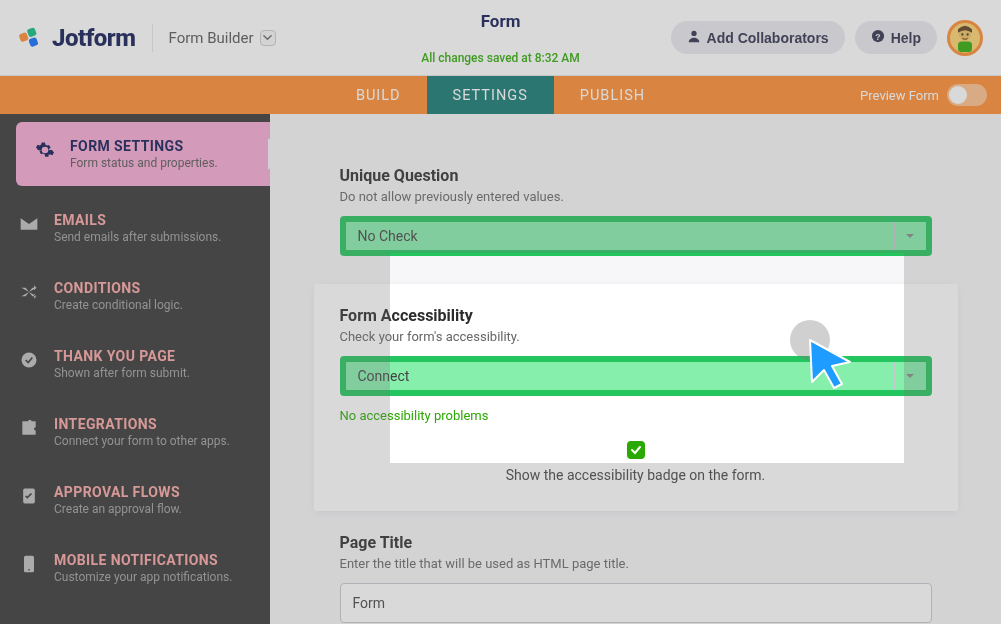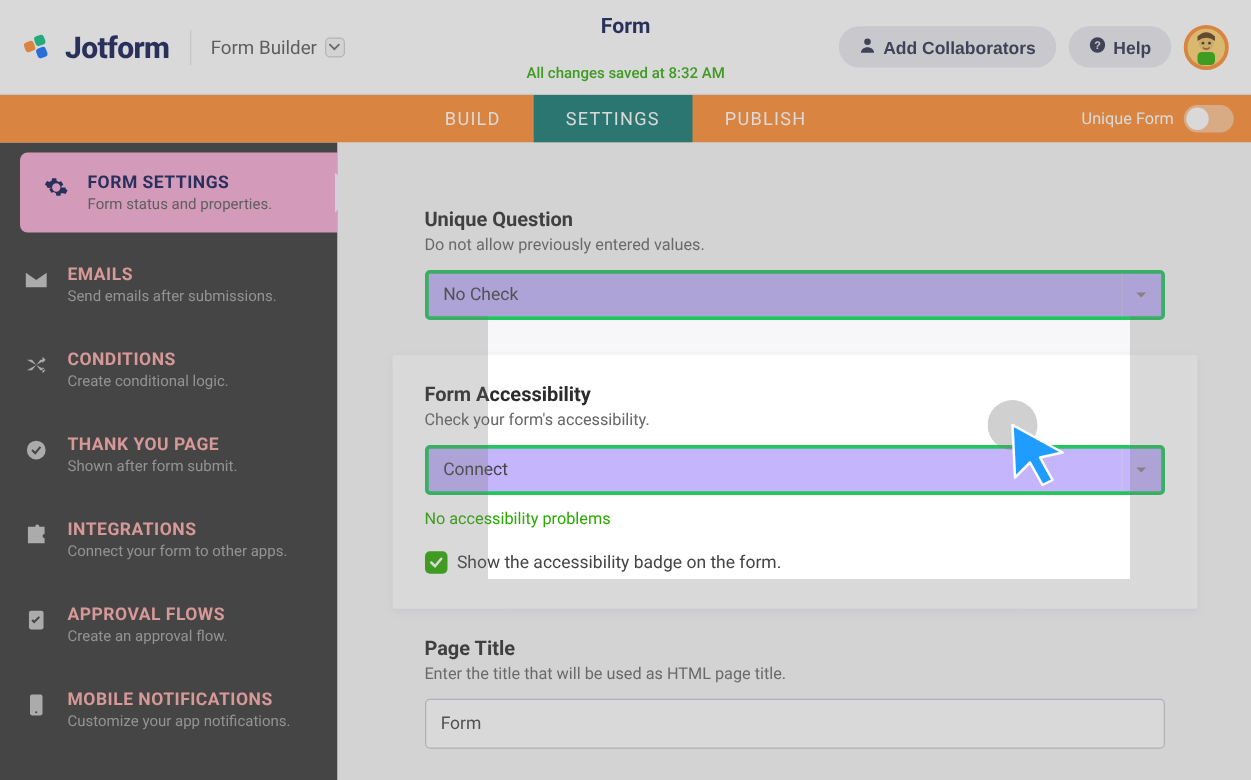--- a/index.html
+++ b/index.html
@@ -72,26 +72,26 @@
     border-left:16px solid #f5f3ff;
   }
 
   .content { flex:1; background:#f7f7f9; overflow:hidden; position:relative; padding:0; }
   .content-inner { margin:0 auto; width:644px; padding-top:30px; }
   .section { padding:22px 26px 28px; border-radius:2px; }
   .section.dimmed {}
   .section.highlight { background:#fff; box-shadow:0 2px 8px rgba(0,0,0,0.06); }
   .section-title { font-size:16px; font-weight:700; color:#2c2c2c; }
   .section-desc { font-size:13px; color:#666; margin-top:4px; }
-  .select-wrap { margin-top:12px; display:flex; height:40px; border:3px solid #22c55e; border-radius:4px; background:#c4b5fd; }
+  .select-wrap { margin-top:12px; display:flex; height:40px; border:6px solid #22c55e; border-radius:4px; background:#86efac; }
   .select-val { flex:1; padding:0 12px; display:flex; align-items:center; color:#444; font-size:14px; }
   .select-caret { width:32px; border-left:1px solid #c7c7cf; display:flex; align-items:center; justify-content:center; cursor:pointer; }
   .caret-svg { width:10px; height:10px; }
   .status-ok { color:#2aa900; font-size:13px; margin-top:12px; }
-  .chk-row { display:flex; align-items:center; gap:8px; margin-top:18px; font-size:14px; color:#444; }
+  .chk-row { display:flex; align-items:center; gap:8px; margin-top:18px; font-size:14px; color:#444;flex-direction:column; }
   .checkbox { width:18px; height:18px; border-radius:4px; background:#2aa900; display:flex; align-items:center; justify-content:center; cursor:pointer; }
   .input-plain { margin-top:12px; height:40px; border:1px solid #c7c7cf; border-radius:4px; padding:0 12px; display:flex; align-items:center; font-size:14px; color:#444; background:#fff; }
   .highlight-window { position:absolute; left:390px; top:253px; width:514px; height:210px; background:transparent; box-shadow:0 0 0 9999px rgba(120,120,120,0.28); pointer-events:none; }
 
   
   .cursor { position:absolute; left:790px; top:320px; pointer-events:none; z-index:50; }
 
   .icon-svg { fill:#bfbfbf; }
   .side-item.active .icon-svg { fill:#0a1551; }
 </style>
@@ -152,21 +152,21 @@
       </svg>
     </div>
   </div>
 </div>
 
 <div class="tabsbar">
   <div class="tab">BUILD</div>
   <div class="tab active">SETTINGS</div>
   <div class="tab">PUBLISH</div>
   <div class="preview">
-    <span>Unique Form</span>
+    <span>Preview Form</span>
     <div class="toggle"></div>
   </div>
 </div>
 
 <div class="main">
   <div class="sidebar">
 
     <div class="side-item active">
       <span class="icon-wrap">
         <svg class="icon-svg" width="20" height="20" viewBox="0 0 24 24">

